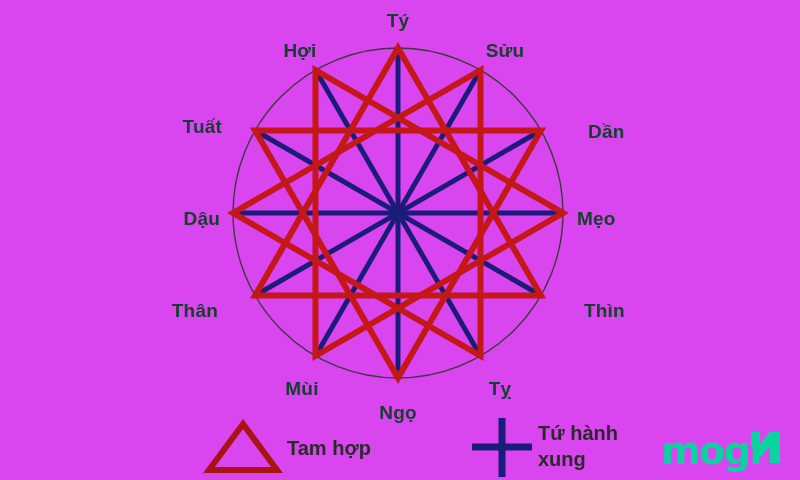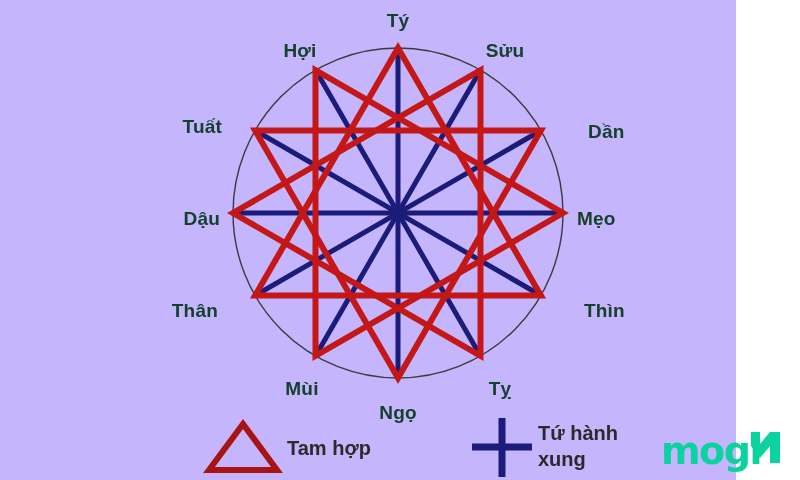--- a/index.html
+++ b/index.html
@@ -11,23 +11,23 @@
   body {
     width: 800px;
     height: 480px;
     overflow: hidden;
     font-family: "Liberation Sans", "DejaVu Sans", sans-serif;
     position: relative;
   }
   #stage {
     position: absolute;
     left: 0; top: 0;
-    width: 736px;
+    width: 800px;
     height: 480px;
-    background: #c4b5fd;
+    background: #d946ef;
   }
   svg#diagram {
     position: absolute;
     left: 0; top: 0;
     width: 800px;
     height: 480px;
     display: block;
   }
   .zodiac-label {
     font-family: "Liberation Sans", "DejaVu Sans", sans-serif;

